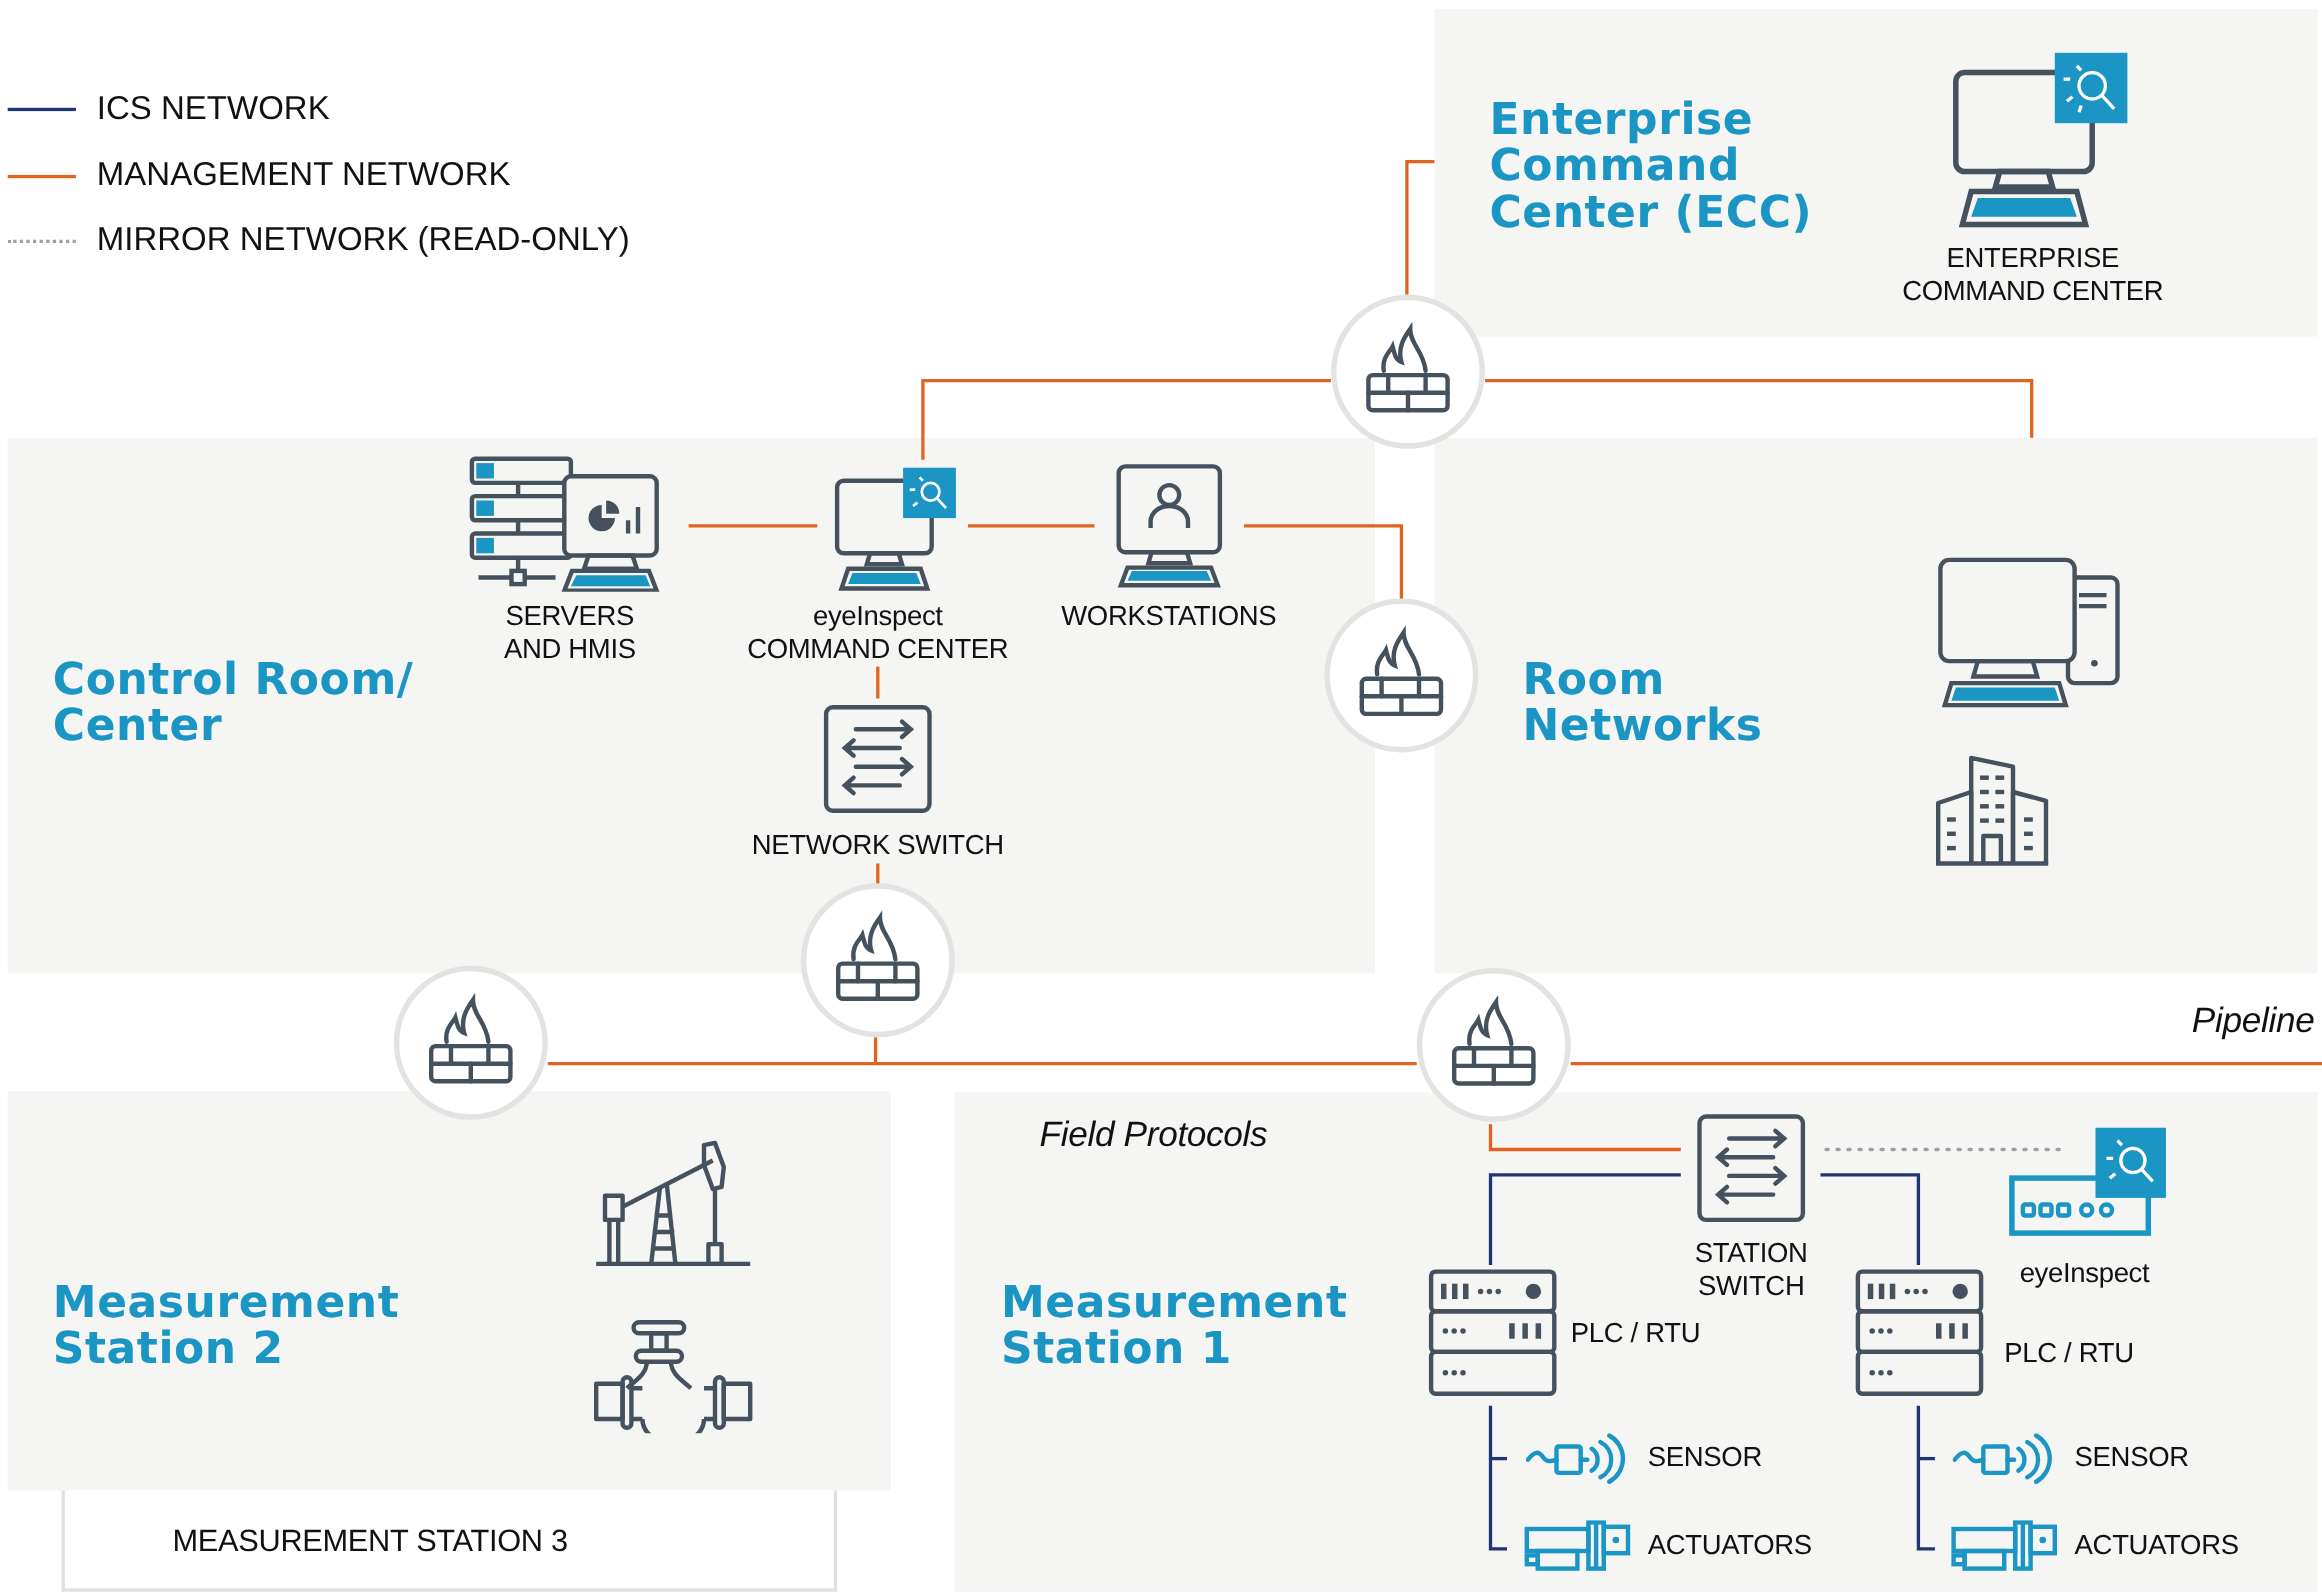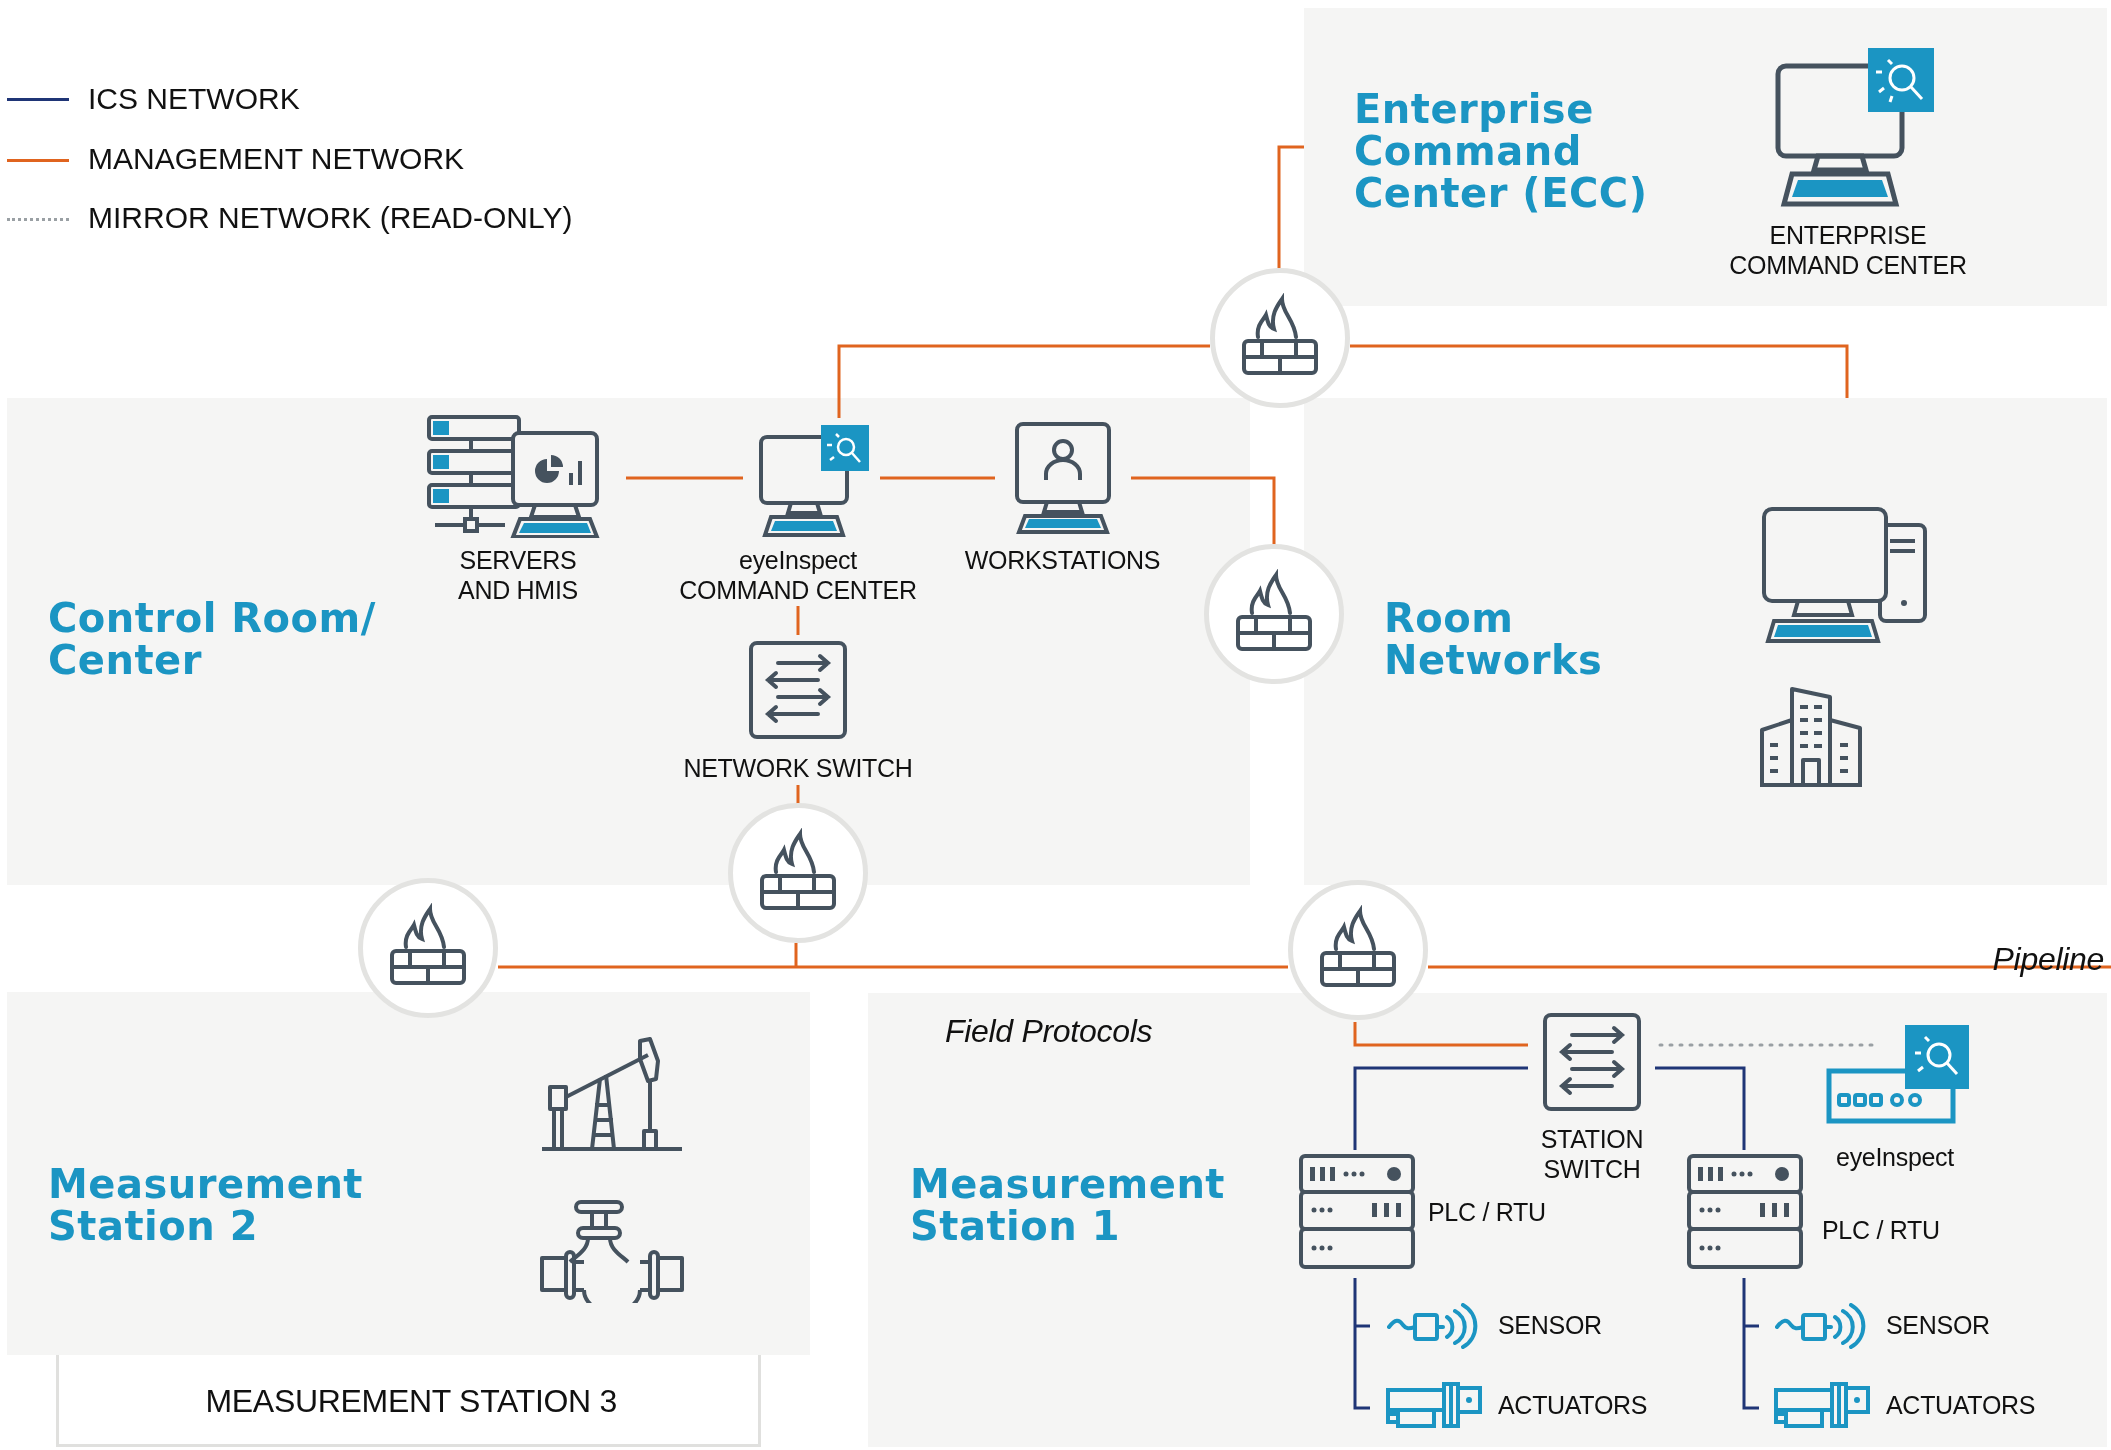--- a/index.html
+++ b/index.html
@@ -263,21 +263,21 @@
         <path d="M18,44 c-2,-12 6,-18 8,-22 c2,8 3,12 8,14 c-4,-14 4,-24 8,-30 c0,14 12,20 14,38"></path>
         <rect x="4" y="48" width="72" height="32" rx="4"></rect>
         <line x1="4" y1="64" x2="76" y2="64"></line>
         <line x1="22" y1="48" x2="22" y2="64"></line>
         <line x1="56" y1="48" x2="56" y2="64"></line>
         <line x1="40" y1="64" x2="40" y2="80"></line>
       </g>
     </svg>
 </div>
 
-<div class="label italic" style="left:1980px;top:944px;text-align:right;width:124px;">Pipeline</div>
+<div class="label italic" style="left:1980px;top:912px;text-align:right;width:124px;">Pipeline</div>
 
 <div class="zone-title" style="left:48px;top:1163px;">
   <div>Measurement</div>
   <div>Station 2</div>
 </div>
 <svg class="icon" style="left:540px;top:1035px;" width="145" height="118" viewBox="0 0 145 118">
   <g fill="none" stroke="#45525e" stroke-width="4" stroke-linejoin="round">
     <line x1="2" y1="114" x2="142" y2="114"></line>
     <rect x="10" y="52" width="16" height="22"></rect>
     <line x1="14" y1="74" x2="14" y2="114"></line>
@@ -297,21 +297,21 @@
     <path d="M48,38 c0,12 -12,18 -18,24 M70,38 c0,12 12,18 18,24"></path>
     <rect x="2" y="58" width="24" height="32"></rect>
     <rect x="118" y="58" width="24" height="32"></rect>
     <rect x="26" y="52" width="8" height="46" rx="4"></rect>
     <rect x="110" y="52" width="8" height="46" rx="4"></rect>
     <path d="M34,62 h10 M100,62 h10 M34,90 h10 M100,90 h10"></path>
     <path d="M44,90 a15,12 0 0 0 56,0"></path>
   </g>
 </svg>
 
-<div class="label" style="left:56px;top:1383px;width:561px;font-size:32px;line-height:36px;text-align:right;">MEASUREMENT STATION 3</div>
+<div class="label" style="left:56px;top:1383px;width:561px;font-size:28px;line-height:36px;">MEASUREMENT STATION 3</div>
 
 <div class="label italic" style="left:910px;top:1016px;text-align:left;margin-left:35px;">Field Protocols</div>
 <div class="zone-title" style="left:910px;top:1163px;">
   <div>Measurement</div>
   <div>Station 1</div>
 </div>
 
 <svg class="icon" style="left:1542px;top:1012px;" width="100" height="100" viewBox="0 0 100 100">
   <rect x="3" y="3" width="94" height="94" rx="6" fill="none" stroke="#45525e" stroke-width="4"></rect>
   <g fill="none" stroke="#45525e" stroke-width="4" stroke-linecap="round">

